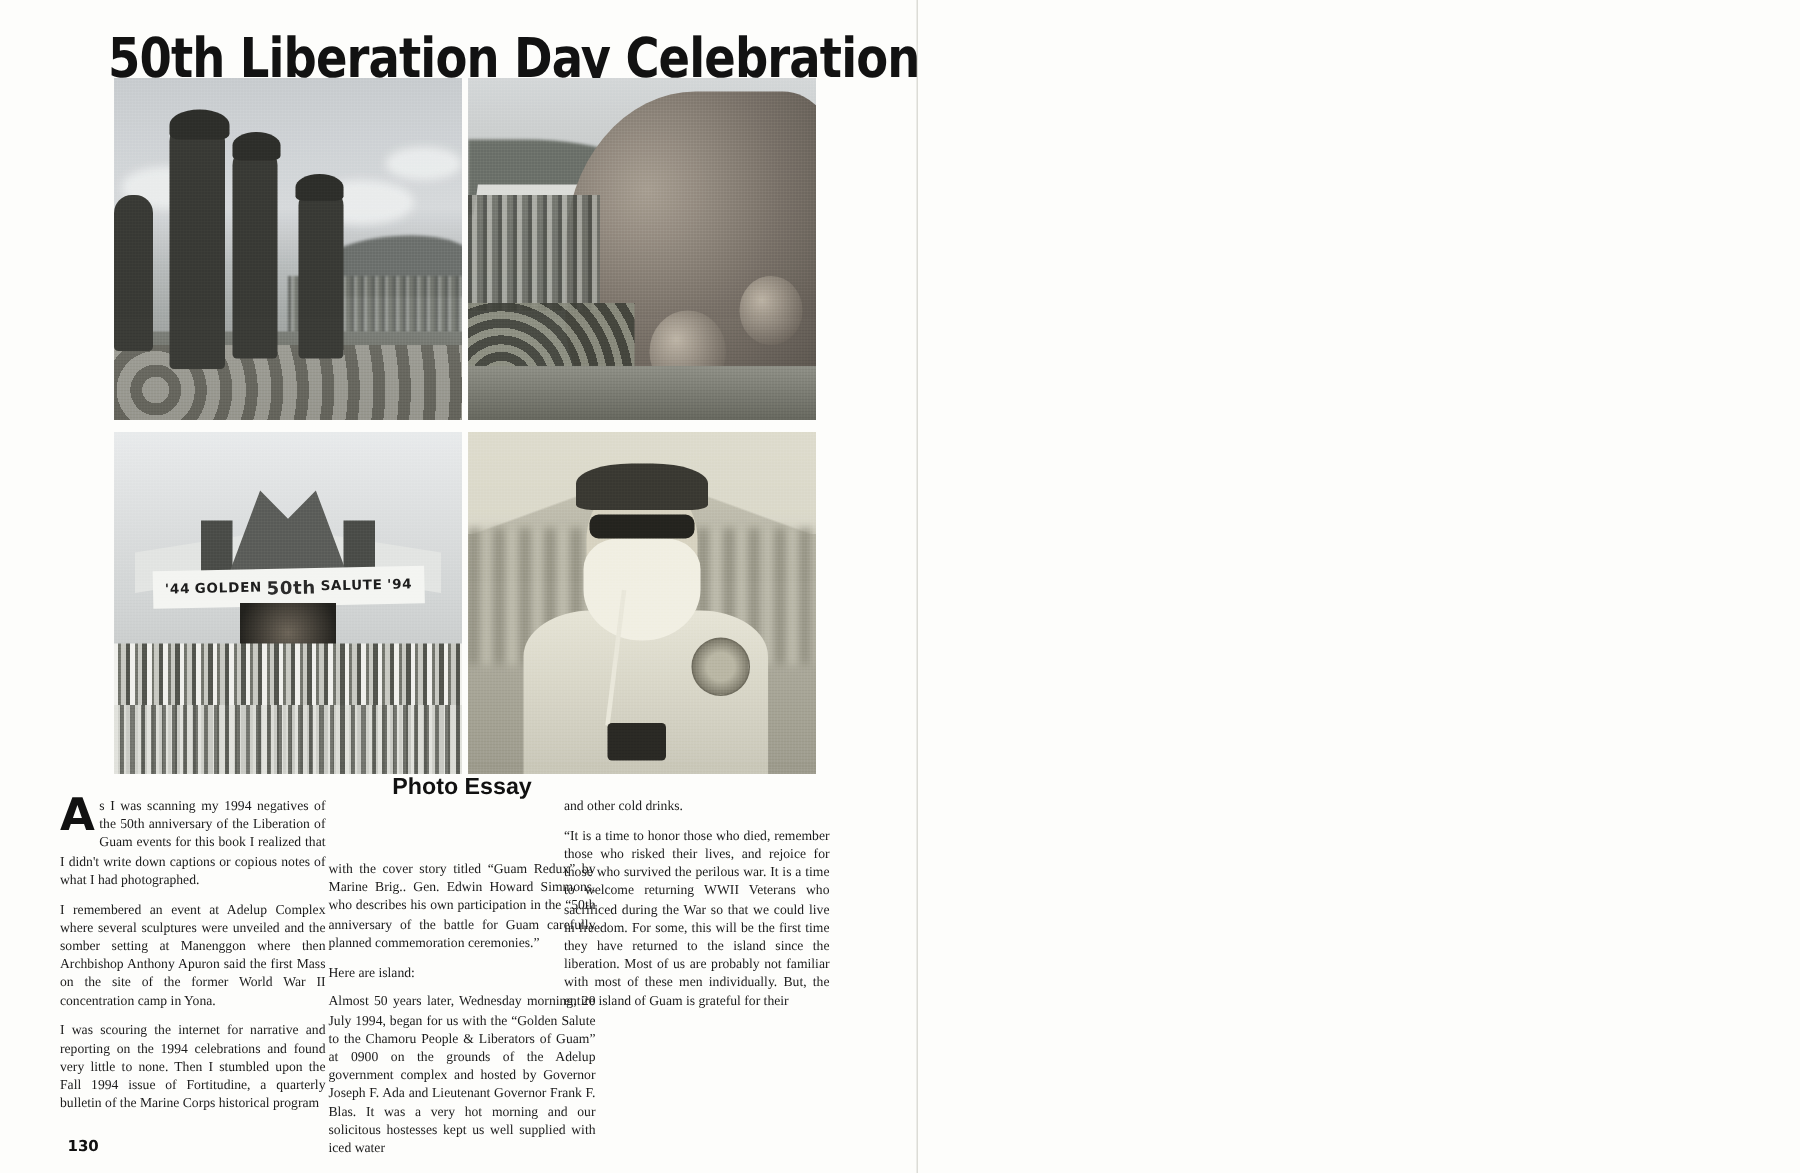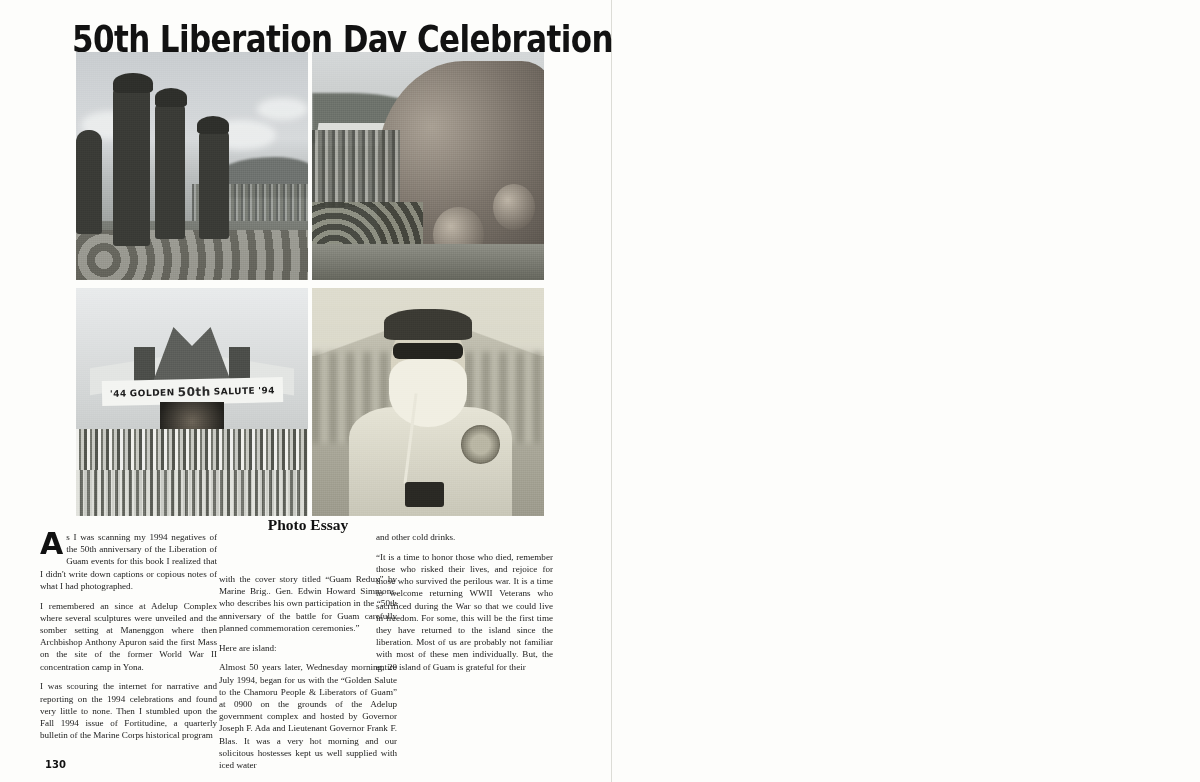--- a/index.html
+++ b/index.html
@@ -126,21 +126,21 @@
     background:radial-gradient(circle,#b9b6a4 35%,#7e7b6c 70%);border-radius:50%;
     border:1.5px solid #6f6c5e;}
   .p4 .lanyard{position:absolute;left:42%;top:46%;width:3px;height:40%;background:#e9e7da;
     transform:rotate(7deg);}
   .p4 .cam{position:absolute;left:40%;bottom:4%;width:17%;height:11%;background:#2a2924;border-radius:3px;}
 
   
   .byline{
     position:absolute;left:219px;top:516px;width:178px;
     text-align:center;
-    font-family:Liberation Serif, serif;
+    font-family:Liberation Sans, sans-serif;
     font-weight:bold;font-size:15.5px;line-height:1.22;color:#111;
   }
 
   
   .col{
     position:absolute;
     font-family:"Liberation Serif",serif;
     font-size:9.1px;line-height:1.345;
     color:#1b1b1b;
     text-align:justify;
@@ -236,21 +236,21 @@
       <div class="cam"></div>
       <div class="grain"></div>
     </div>
 
     <div class="byline">
       <div>Photo Essay</div>
     </div>
 
     <div class="col lc1">
       <p class="dropcap">As I was scanning my 1994 negatives of the 50th anniversary of the Liberation of Guam events for this book I realized that I didn't write down captions or copious notes of what I had photographed.</p>
-      <p>I remembered an since at Adelup Complex where several sculptures were unveiled and the somber setting at Manenggon where then Archbishop Anthony Apuron said the first Mass on  the site of the former World War II concentration camp in Yona.</p>
+      <p>I remembered an event at Adelup Complex where several sculptures were unveiled and the somber setting at Manenggon where then Archbishop Anthony Apuron said the first Mass on  the site of the former World War II concentration camp in Yona.</p>
       <p>I was scouring the internet for narrative and reporting on the 1994 celebrations and found very little to none. Then I stumbled upon the Fall 1994 issue of Fortitudine, a  quarterly bulletin of the Marine Corps historical program</p>
     </div>
 
     <div class="col lc2">
       <p>with the cover story titled “Guam Redux” by Marine Brig.. Gen. Edwin Howard Simmons, who describes his own participation in the “50th anniversary of the battle for Guam carefully planned commemoration ceremonies.”</p>
       <p>Here are island:</p>
       <p>Almost 50 years later, Wednesday morning, 20 July 1994, began for us with the “Golden Salute to the Chamoru People &amp; Liberators of Guam” at 0900 on the grounds of the Adelup government complex and hosted by Governor Joseph F. Ada and Lieutenant Governor Frank F. Blas. It was a very hot morning and our solicitous hostesses kept us well supplied with iced water</p>
     </div>
 
     <div class="col lc3">

